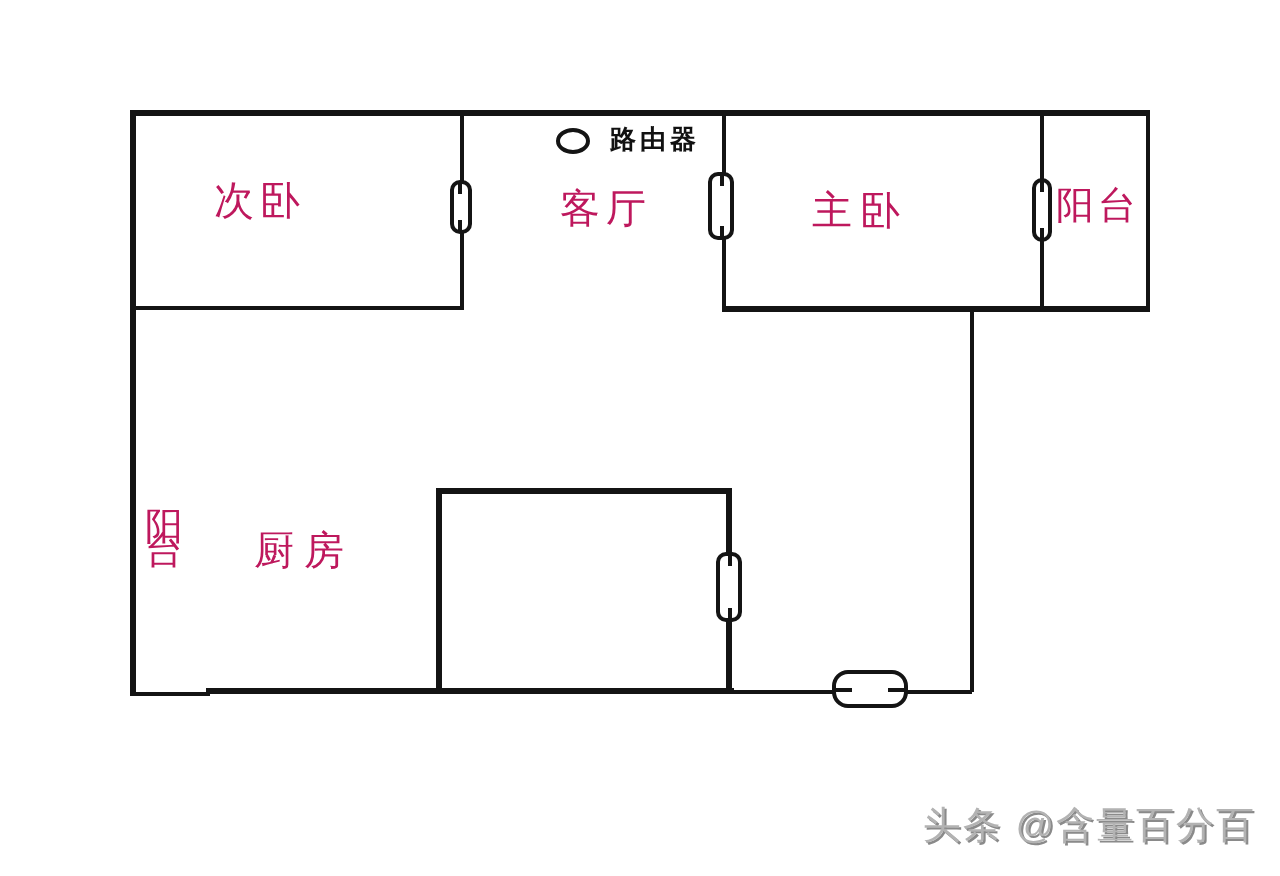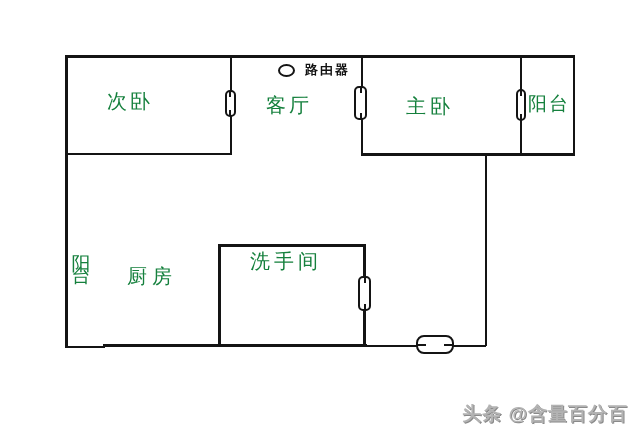--- a/index.html
+++ b/index.html
@@ -10,21 +10,21 @@
     background: #ffffff;
     overflow: hidden;
     font-family: "Liberation Serif", "DejaVu Serif", serif;
   }
   .wall {
     position: absolute;
     background: #141414;
   }
   .room-label {
     position: absolute;
-    color: #15803d;
+    color: #be185d;
     font-size: 20px;
     line-height: 1;
     letter-spacing: 3px;
     white-space: nowrap;
   }
   .room-label.vertical {
     writing-mode: vertical-rl;
     text-orientation: upright;
     letter-spacing: 10px;
     font-size: 19px;
@@ -76,21 +76,21 @@
     letter-spacing: 2px;
     color: #111111;
     line-height: 1;
     white-space: nowrap;
   }
   .watermark {
     position: absolute;
     right: 12px; top: 404px;
     font-family: "Liberation Sans", "DejaVu Sans", sans-serif;
     font-size: 19px;
-    font-weight: bold;
+    font-weight: normal;
     letter-spacing: 1px;
     color: #b3b3b3;
     text-shadow: 1px 1px 0 #8a8a8a;
     line-height: 1;
     white-space: nowrap;
   }
 </style>
 </head>
 <body>
 
@@ -118,22 +118,21 @@
   <div class="door door-v" style="left:224.5px; top:90px; width:11px; height:27px;"></div>
   <div class="door door-v" style="left:354px; top:86px; width:13px; height:34px;"></div>
   <div class="door door-v" style="left:516px; top:89px; width:10px; height:32px;"></div>
   <div class="door door-v" style="left:358px; top:276px; width:13px; height:35px;"></div>
   <div class="door door-h" style="left:416px; top:335px; width:38px; height:19px;"></div>
 
   <div class="router-icon"></div>
   <div class="router-label">路由器</div>
 
   <div class="room-label" style="left:107px; top:91px;">次卧</div>
-  <div class="room-label" style="left:266px; top:95px;">客厅</div>
+  <div class="room-label" style="left:280px; top:95px;">客厅</div>
   <div class="room-label" style="left:406px; top:96px; letter-spacing:4px;text-align:center;">主卧</div>
   <div class="room-label" style="left:528px; top:94px; font-size:19px; letter-spacing:2px;">阳台</div>
   <div class="room-label vertical" style="left:72px; top:240px;">阳台</div>
   <div class="room-label" style="left:127px; top:266px; letter-spacing:5px;">厨房</div>
-  <div class="room-label" style="left:250px; top:251px; letter-spacing:4px;">洗手间</div>
 
   <div class="watermark">头条 @含量百分百</div>
 
 </div>
 
 </body></html>

